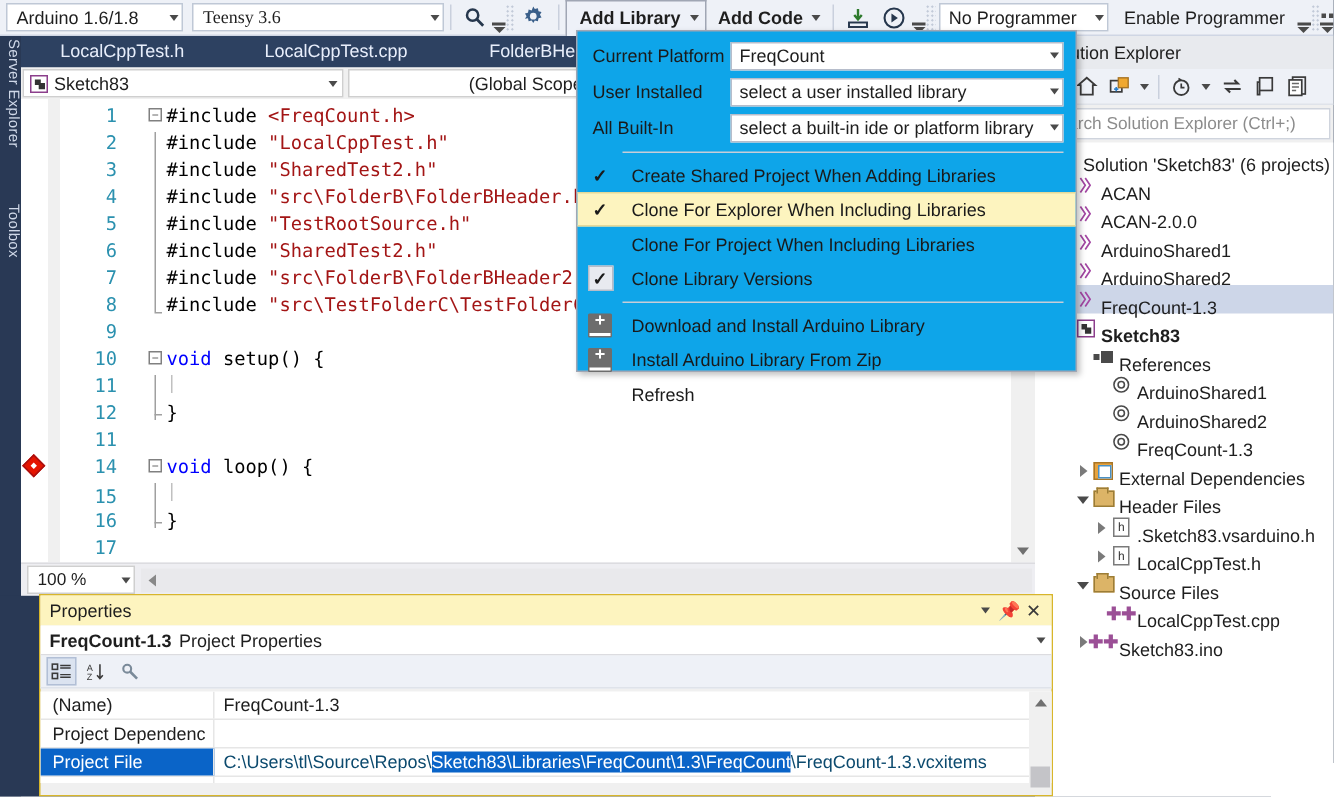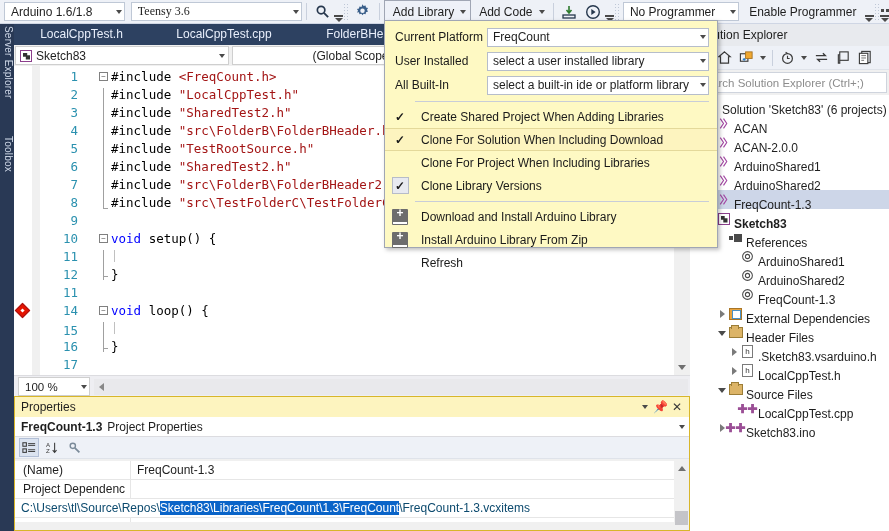--- a/index.html
+++ b/index.html
@@ -19,21 +19,21 @@
     display:flex; align-items:center; gap:0;
   }
   .tb-combo{
     height:19px; background:#fff; border:1px solid #bfc8d6;
     display:flex; align-items:center; padding:0 2px 0 6px;
     font-size:12px; color:#1e1e1e; position:relative;
   }
   .tb-combo .cap{ white-space:nowrap; overflow:hidden; }
   .caret{ width:0;height:0;border-left:3.5px solid transparent;border-right:3.5px solid transparent;border-top:4px solid #4a4a4a; margin-left:6px;}
   .tb-sep{ width:1px;height:17px;background:#c9d0dd;margin:0 4px;}
-  .tb-btn{ display:flex;align-items:center;height:22px;padding:0 4px;cursor:default;}
+  .tb-btn{ display:flex;align-items:center;height:22px;padding:0 4px;cursor:default;font-weight:bold;}
   .tb-text{ font-size:12px; white-space:nowrap; padding:0 4px; }
   .grip{ width:7px;height:18px;
          background-image:radial-gradient(#b9c2d2 35%, transparent 36%);
          background-size:3px 3px; opacity:.9; }
   .dropline{ display:flex;flex-direction:column;align-items:center;justify-content:flex-end;height:20px;}
   .dropline .bar{width:9px;height:1.5px;background:#4a4a4a;}
   .dropline .tri{width:0;height:0;border-left:4px solid transparent;border-right:4px solid transparent;border-top:4px solid #4a4a4a;margin-top:1px;}
 
   
   #leftrail{
@@ -76,21 +76,21 @@
   .tri-l{width:0;height:0;border-top:4px solid transparent;border-bottom:4px solid transparent;border-right:5px solid #888;}
   #vscroll{ position:absolute;left:660px;top:42px;width:16px;height:309px;background:#f0f0f0;}
   #vscroll .ub,#vscroll .db{position:absolute;left:0;width:16px;height:16px;display:flex;align-items:center;justify-content:center;}
   #vscroll .ub{top:0;} #vscroll .db{bottom:0;}
   .tri-u{width:0;height:0;border-left:4px solid transparent;border-right:4px solid transparent;border-bottom:5px solid #707070;}
   .tri-d{width:0;height:0;border-left:4px solid transparent;border-right:4px solid transparent;border-top:5px solid #707070;}
 
   
   #addlibmenu{
     position:absolute;left:384px;top:20px;width:334px;height:228px;
-    background:#fef9c3;border:1px solid #a0a6b4;box-shadow:2px 2px 4px rgba(0,0,0,.25);
+    background:#0ea5e9;border:1px solid #a0a6b4;box-shadow:2px 2px 4px rgba(0,0,0,.25);
     z-index:50;
   }
   .mrow{ height:24px;display:flex;align-items:center;padding-left:10px;}
   .mlabel{ font-size:12px;color:#1a1a1a;width:92px;}
   .mcombo{ height:19px;flex:1;margin-right:8px;background:#fff;border:1px solid #b6bdcb;display:flex;align-items:center;padding:0 2px 0 5px;font-size:12px;}
   .mcombo .cap{flex:1;overflow:hidden;white-space:nowrap;}
   .msep{ height:1px;background:#c8cdd8;margin:4px 8px 3px 30px;}
   .mitem{ height:23px;display:flex;align-items:center;cursor:default;position:relative;}
   .mitem.hl{ background:#fdf4bf;border-top:1px solid #e4d99a;border-bottom:1px solid #e4d99a;}
   .mcheckcol{ width:30px;display:flex;align-items:center;justify-content:center;height:100%;}
@@ -122,21 +122,21 @@
   .ic-folder{ width:14px;height:11px;background:#dcb467;border:1px solid #9c7d36;position:relative;}
   .ic-folder:before{content:"";position:absolute;left:1px;top:-3px;width:6px;height:3px;background:#dcb467;border:1px solid #9c7d36;border-bottom:none;}
   .ic-hdr{ width:11px;height:13px;border:1px solid #7a7a7a;background:#fff;font-size:8px;line-height:12px;text-align:center;color:#333;}
   .ic-cpp{ color:#9b4f96;font-size:12px;font-weight:bold;line-height:1;}
   .ic-dep{ width:13px;height:12px;background:#e8a33d;border:1px solid #a87526;position:relative;}
   .ic-dep:after{content:"";position:absolute;right:0;bottom:0;width:7px;height:7px;background:#fff;border:1px solid #4a90c4;}
   .ic-sk{ width:12px;height:12px;border:1px solid #8c3f8c;background:#fff;position:relative;}
   .ic-sk:before{content:"";position:absolute;left:2px;top:2px;width:7px;height:7px;background:#333;clip-path:polygon(0 0,60% 0,60% 40%,100% 40%,100% 100%,40% 100%,40% 60%,0 60%);}
 
   
-  #props{ position:absolute;left:14px;top:396px;width:676px;height:135px;background:#f0f0f0;border:1px solid #d8b62a;text-align:center;}
+  #props{ position:absolute;left:26px;top:396px;width:676px;height:135px;background:#f0f0f0;border:1px solid #d8b62a;text-align:center;}
   #pr-title{ height:20px;background:#fdf4bf;display:flex;align-items:center;padding:0 4px 0 6px;font-size:12px;color:#1e1e1e;}
   #pr-title .sp{flex:1;}
   .pr-ic{ width:16px;height:18px;display:flex;align-items:center;justify-content:center;font-size:12px;color:#3a3a3a;}
   #pr-obj{ height:20px;background:#fff;display:flex;align-items:center;padding:0 4px 0 6px;font-size:12px;border-bottom:1px solid #dcdce0;}
   #pr-obj .sp{flex:1;}
   #pr-tools{ height:22px;background:#eef1f7;display:flex;align-items:center;padding-left:4px;gap:3px;border-bottom:1px solid #dfe3ea;}
   .prt{ width:20px;height:19px;display:flex;align-items:center;justify-content:center;}
   .prt.on{ background:#dbe3f0;border:1px solid #b2bfd6;}
   #pr-grid{ position:absolute;left:0;top:64px;width:674px;height:61px;background:#fff;overflow:hidden;}
   .prow{ height:19px;display:flex;align-items:stretch;border-bottom:1px solid #e6e6e6;font-size:12px;}
@@ -360,21 +360,21 @@
       <div class="mitem">
         <div class="mcheckcol">
           <span class="chk">✓</span>
         </div>
         <span class="mtext">Create Shared Project When Adding Libraries</span>
       </div>
       <div class="mitem hl">
         <div class="mcheckcol">
           <span class="chk">✓</span>
         </div>
-        <span class="mtext">Clone For Solution When Including Download</span>
+        <span class="mtext">Clone For Explorer When Including Libraries</span>
       </div>
       <div class="mitem">
         <div class="mcheckcol"></div>
         <span class="mtext">Clone For Project When Including Libraries</span>
       </div>
       <div class="mitem">
         <div class="mcheckcol">
           <span class="chkbox">
             <span class="chk">✓</span>
           </span>
@@ -651,20 +651,21 @@
   <div id="pr-grid">
       <div class="prow">
         <div class="pname">(Name)</div>
         <div class="pval">FreqCount-1.3</div>
       </div>
       <div class="prow">
         <div class="pname">Project Dependenc</div>
         <div class="pval"></div>
       </div>
       <div class="prow sel">
+        <div class="pname">Project File</div>
         <div class="pval">
           <span class="pgray">C:\Users\tl\Source\Repos\</span>
           <span class="selpath">Sketch83\Libraries\FreqCount\1.3\FreqCount</span>
           <span class="pgray">\FreqCount-1.3.vcxitems</span>
         </div>
       </div>
       <div class="prow">
         <div class="pname">Root N</div>
         <div class="pval"></div>
       </div>

